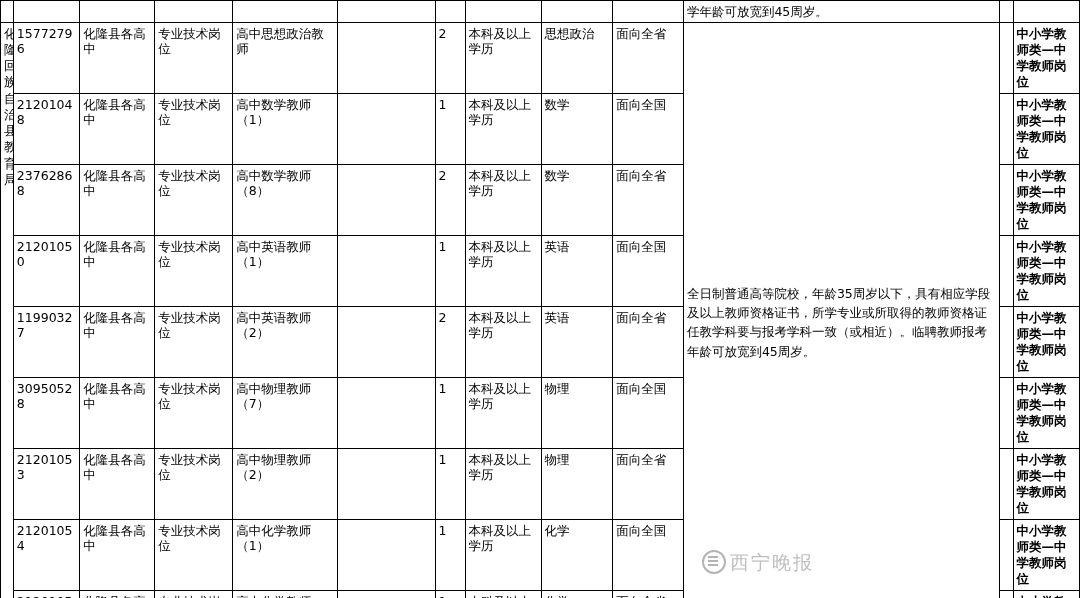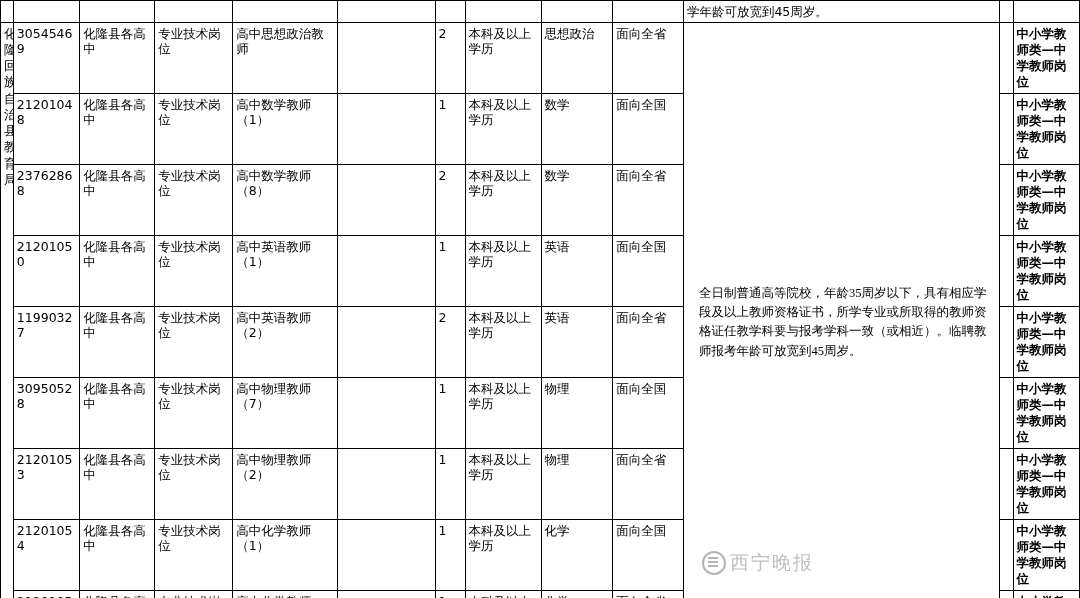--- a/index.html
+++ b/index.html
@@ -63,23 +63,22 @@
     padding-top: 2px;
     font-size: 12.5px;
   }
   .cond-inner {
     position: relative;
     height: 100%;
   }
   .cond-text {
     position: absolute;
     top: 258px;
-    left: 12px;
+    left: 0;
     right: 2px;
-    font-family: Liberation Serif, serif;
   }
   .topfrag {
     font-size: 12.5px;
     color: #000;
     white-space: nowrap;
     overflow: hidden;
   }
   .cat-cell {
     line-height: 1.3;
     font-size: 12.5px;
@@ -89,21 +88,21 @@
 
   
   .toprow td { height: 6px; padding: 0; border-top: none; }
 
   
   #watermark {
     position: absolute;
     right: 118px;
     bottom: 22px;
     display: flex;
-    align-items: center;
+    align-items: flex-start;
     gap: 4px;
     opacity: 0.55;
     pointer-events: none;
   }
   #watermark .wm-circle {
     width: 20px;
     height: 20px;
     border-radius: 50%;
     border: 2px solid #777;
     position: relative;
@@ -160,21 +159,21 @@
         <td></td>
         <td></td>
         <td></td>
         <td class="topfrag">学年龄可放宽到45周岁。</td>
         <td></td>
         <td></td>
       </tr>
 
       <tr class="rowtall">
         <td class="dept-cell" rowspan="11">化隆回族自治县教育局</td>
-        <td>30545469</td>
+        <td>15772796</td>
         <td>化隆县各高中</td>
         <td>专业技术岗位</td>
         <td>高中思想政治教师</td>
         <td></td>
         <td>2</td>
         <td>本科及以上学历</td>
         <td>思想政治</td>
         <td>面向全省</td>
         <td class="cond-cell" rowspan="11">
           <div class="cond-inner">

